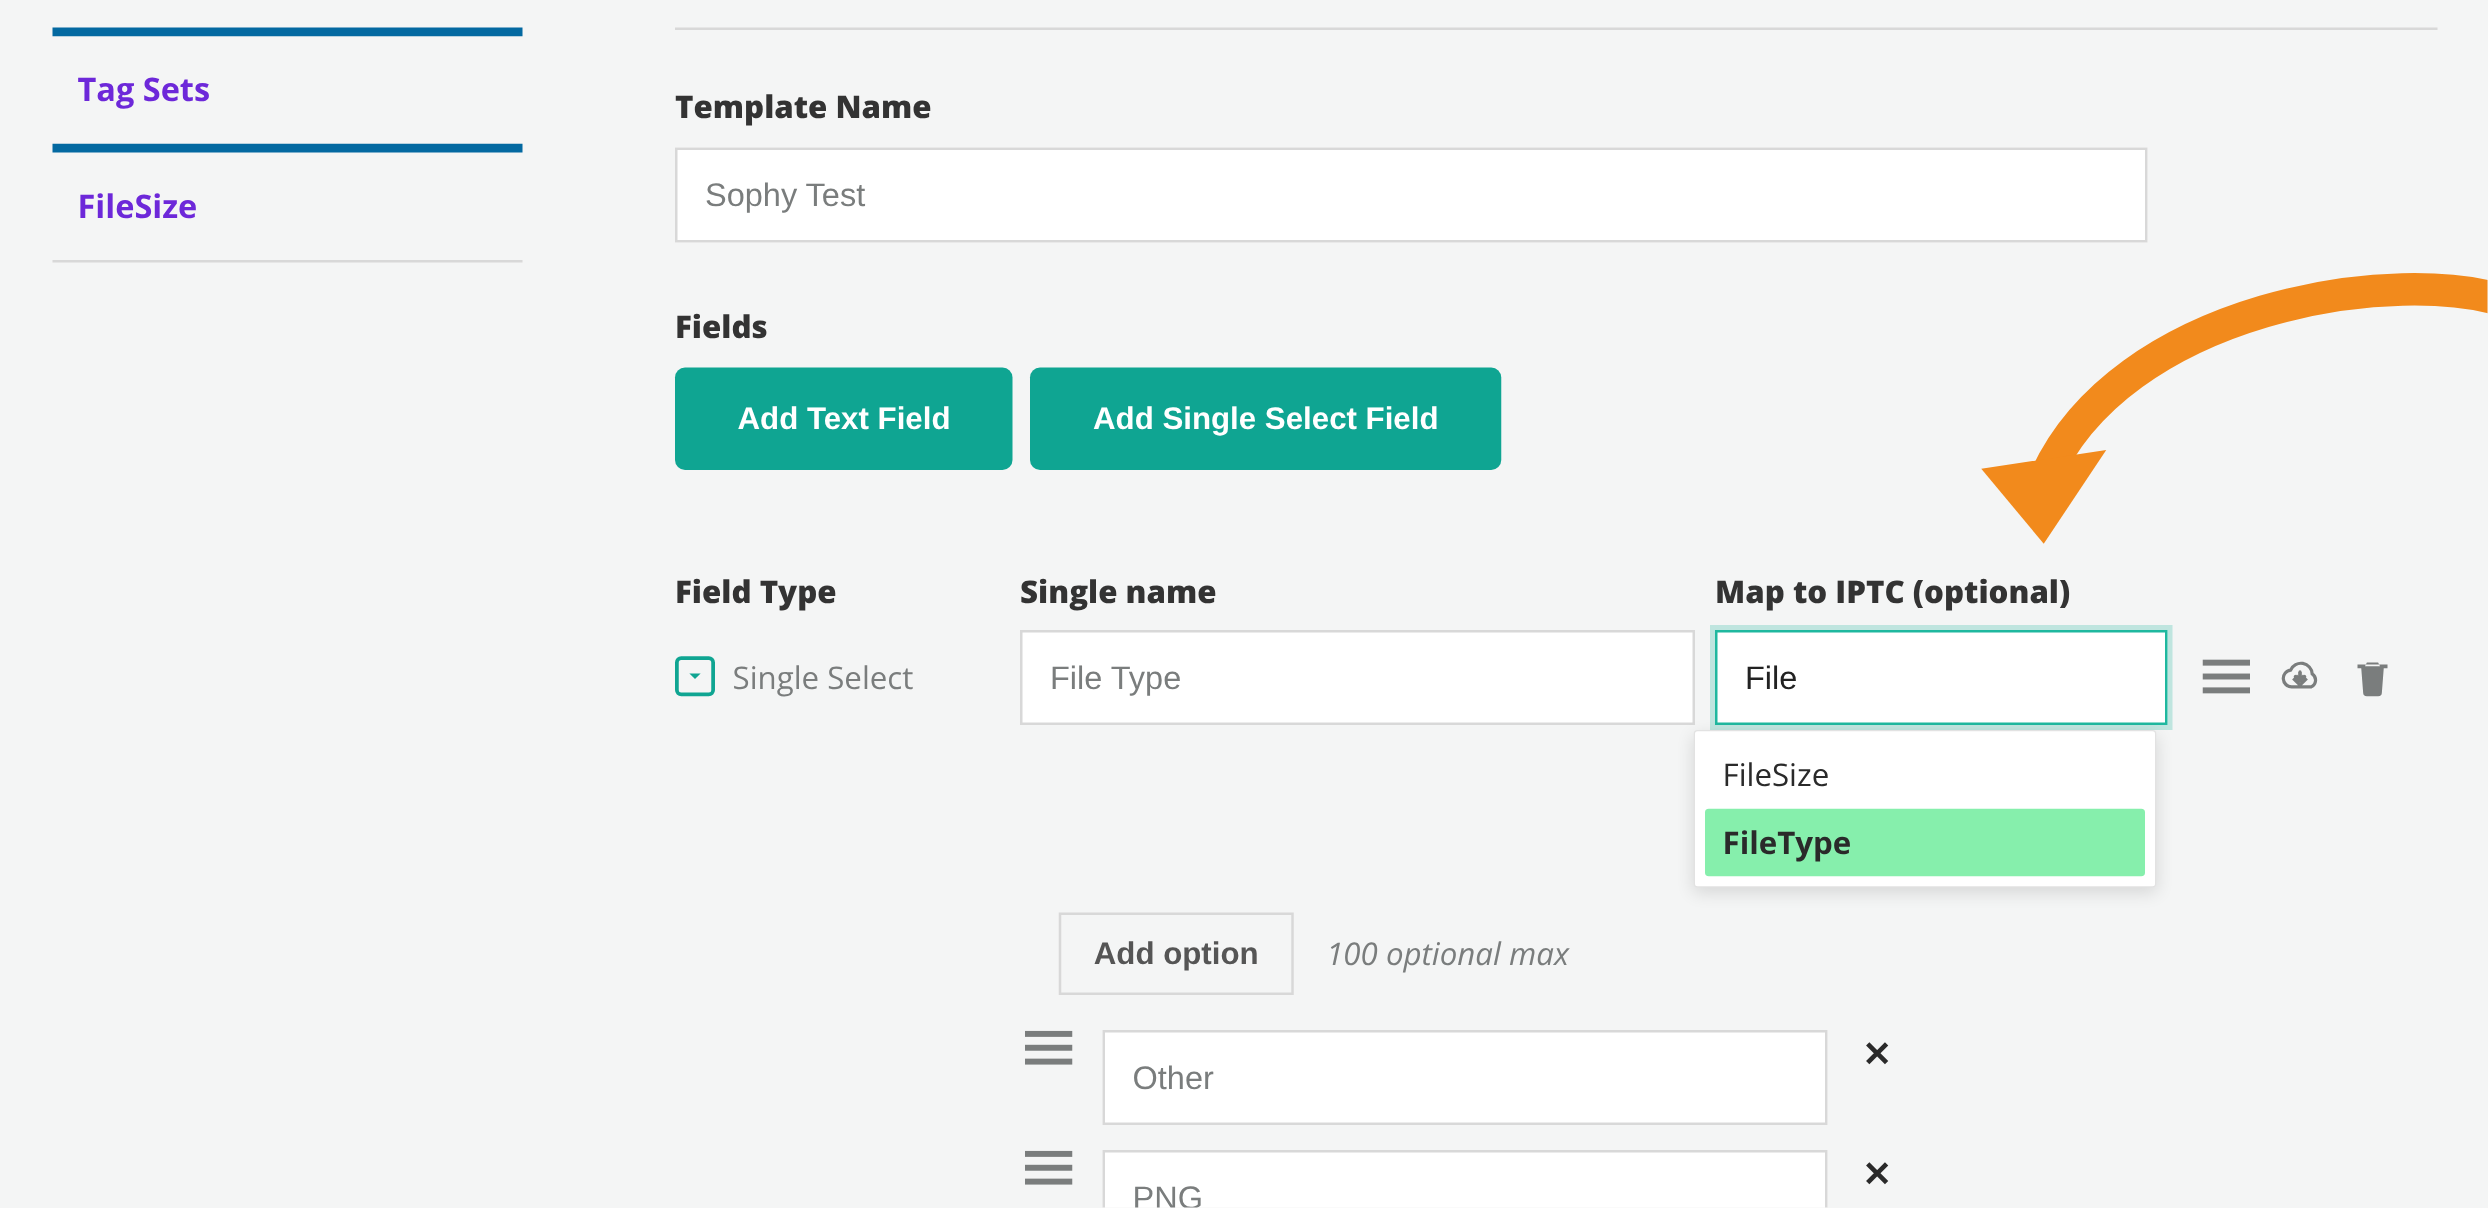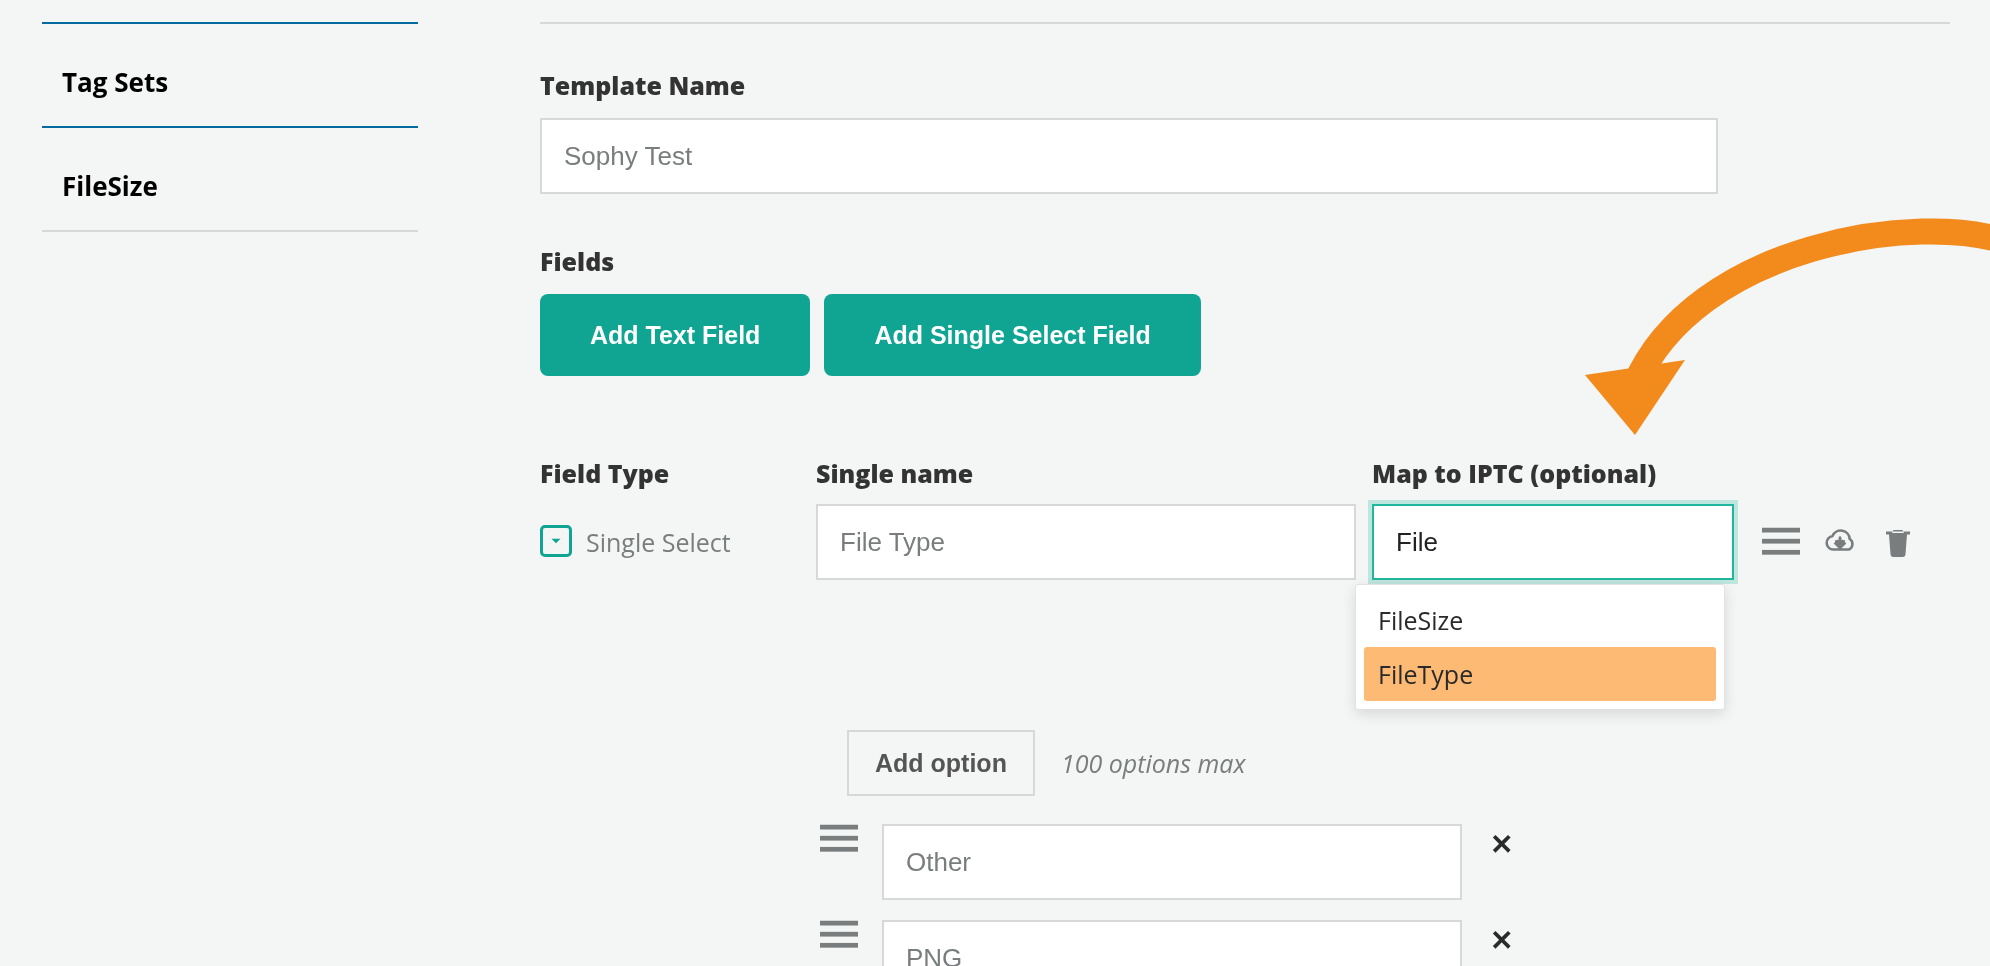--- a/index.html
+++ b/index.html
@@ -13,25 +13,25 @@
   }
 
   
   .sidebar {
     position: absolute;
     left: 42px;
     top: 22px;
     width: 376px;
   }
   .side-item {
-    border-top: 2px solid #0369a1;
-    padding: 40px 0 26px 20px;
+    border-top: 7px solid #0369a1;
+    padding: 24px 0 26px 20px;
     font-size: 26px;
     font-weight: 700;
-    color: #000000;
+    color: #6d28d9;
     cursor: pointer;
   }
   .side-item:last-child { border-bottom: 2px solid #d8d8d8; }
 
   
   .main {
     position: absolute;
     left: 540px;
     top: 22px;
     right: 40px;
@@ -152,21 +152,21 @@
     padding: 8px;
     z-index: 10;
   }
   .dd-item {
     font-size: 25px;
     color: #2a2a2a;
     padding: 10px 14px;
     border-radius: 3px;
     cursor: pointer;
   }
-  .dd-item.hover { background: #fdba74; }
+  .dd-item.hover { background: #86efac; font-weight: bold; }
 
   
   .options-block { margin-top: 150px; margin-left: 276px; }
   .add-option-row {
     display: flex;
     align-items: center;
     gap: 26px;
     margin-bottom: 28px;
     padding-left: 31px;
   }
@@ -308,21 +308,21 @@
       </div>
     </div>
   </div>
 
   
   <div class="options-block">
     <div class="add-option-row">
       <button class="add-option-btn">
         <span>Add option</span>
       </button>
-      <span class="options-hint">100 options max</span>
+      <span class="options-hint">100 optional max</span>
     </div>
 
     <div class="opt-row">
       <span class="opt-drag">
         <svg viewBox="0 0 24 18">
             <rect y="0" width="24" height="3"></rect>
             <rect y="7" width="24" height="3"></rect>
             <rect y="14" width="24" height="3"></rect>
           </svg>
       </span>

